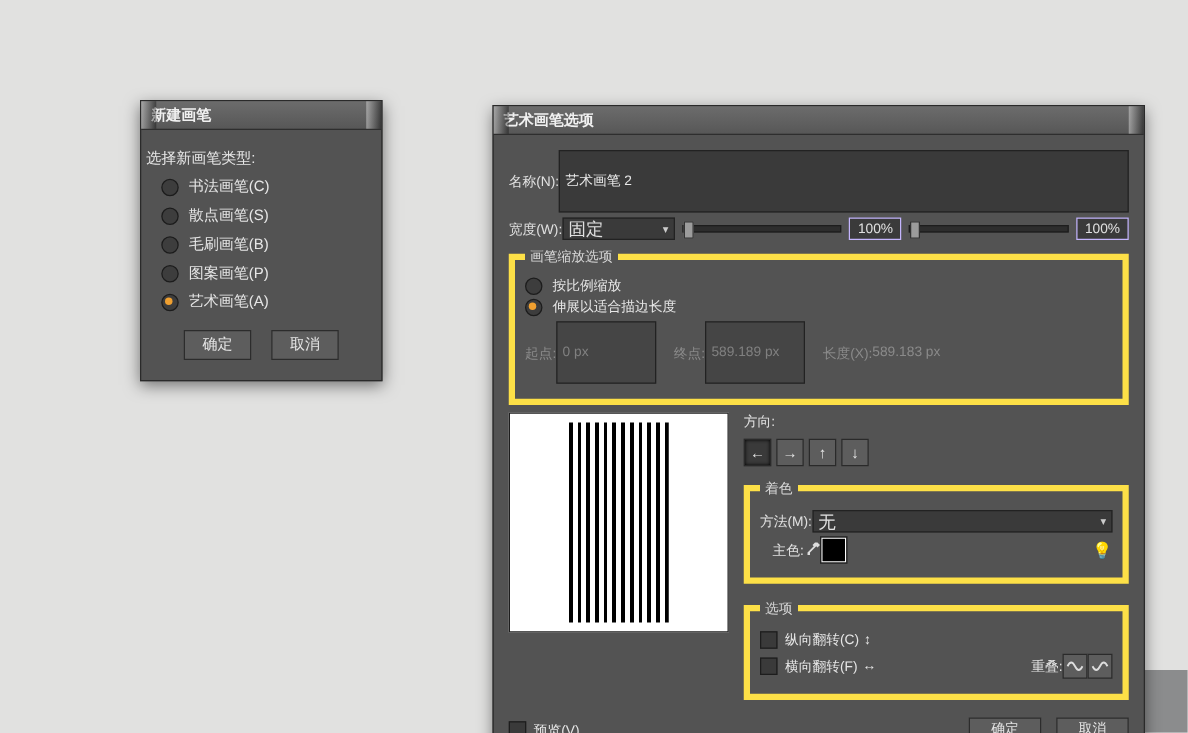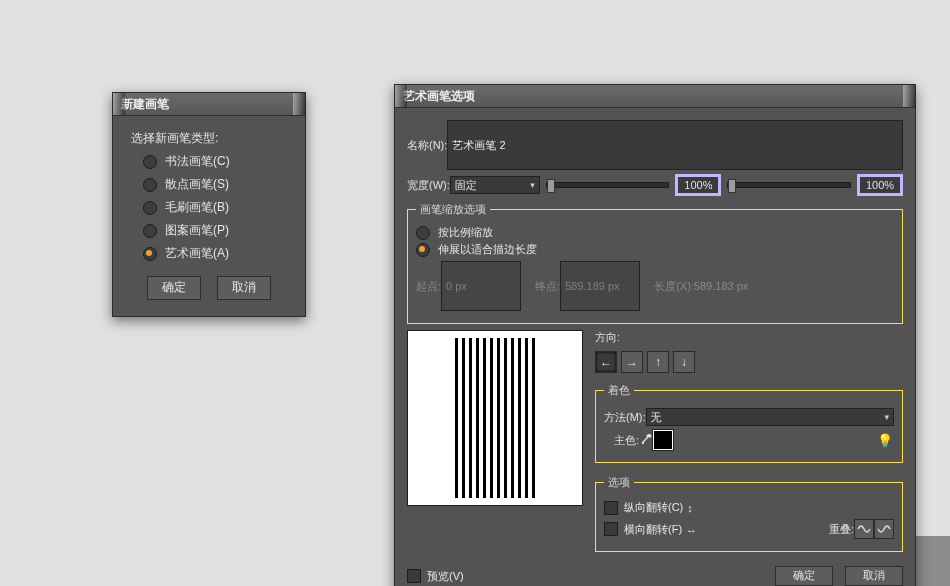--- a/index.html
+++ b/index.html
@@ -33,24 +33,24 @@
   }
   .titlebar::before, .titlebar::after {
     content:"";
     position:absolute;
     top:0; bottom:0;
     width:12px;
     background: linear-gradient(to right, rgba(255,255,255,0.4), rgba(0,0,0,0.4));
   }
   .titlebar::before{left:0;}
   .titlebar::after{right:0;}
-  .body { padding: 10px 14px; }
+  .body { padding: 10px 0; }
 
   
-  #dlg1 { left: 112px; top: 92px; width: 192px; }
+  #dlg1 { left: 112px; top: 80px; width: 192px; }
   .group-label { margin: 4px 0 6px 4px; }
   .radio-list { margin-left: 16px; }
   .radio-item {
     display:flex; align-items:center;
     margin: 6px 0;
     cursor: default;
   }
   .radio-dot {
     width:12px; height:12px;
     border:1px solid #1c1c1c;
@@ -95,21 +95,21 @@
     color:#e8e8e8;
     font-size:11px;
   }
   .field.num { flex:0 0 70px; text-align:left; color:#bdbdbd; }
   .field.num.dis { color:#808080; background:#454545; }
   .dd {
     background:#3a3a3a;
     border:1px solid #222;
     height:16px; line-height:16px;
     padding:0 4px;
-    font-size:11px;
+    font-size:14px;
     position:relative;
     color:#e0e0e0;
   }
   .dd::after{
     content:"▾";
     position:absolute; right:4px; top:0;
     font-size:9px; color:#ccc;
   }
   .slider {
     flex:1 1 auto;
@@ -122,29 +122,29 @@
   .slider::after{
     content:"";position:absolute;
     left:0; top:-4px;
     width:6px; height:12px;
     background:#9c9c9c;
     border:1px solid #333;
   }
   .pct {
     flex:0 0 40px;
     background:#3a3a3a;
-    border:3px solid #c4b5fd;
+    border:1px solid #c4b5fd;
     height:16px; line-height:16px;
     text-align:center;
     font-size:11px;
     color:#e0e0e0;
   }
 
   fieldset.panel {
-    border:1px solid #fde047;
+    border:5px solid #fde047;
     margin:6px 0;
     padding:6px 8px 8px;
   }
   fieldset.panel > legend {
     font-size:11px; padding:0 4px; color:#d8d8d8;
   }
 
   .two-col { display:flex; gap:12px; }
   .preview {
     width:174px; height:174px;

